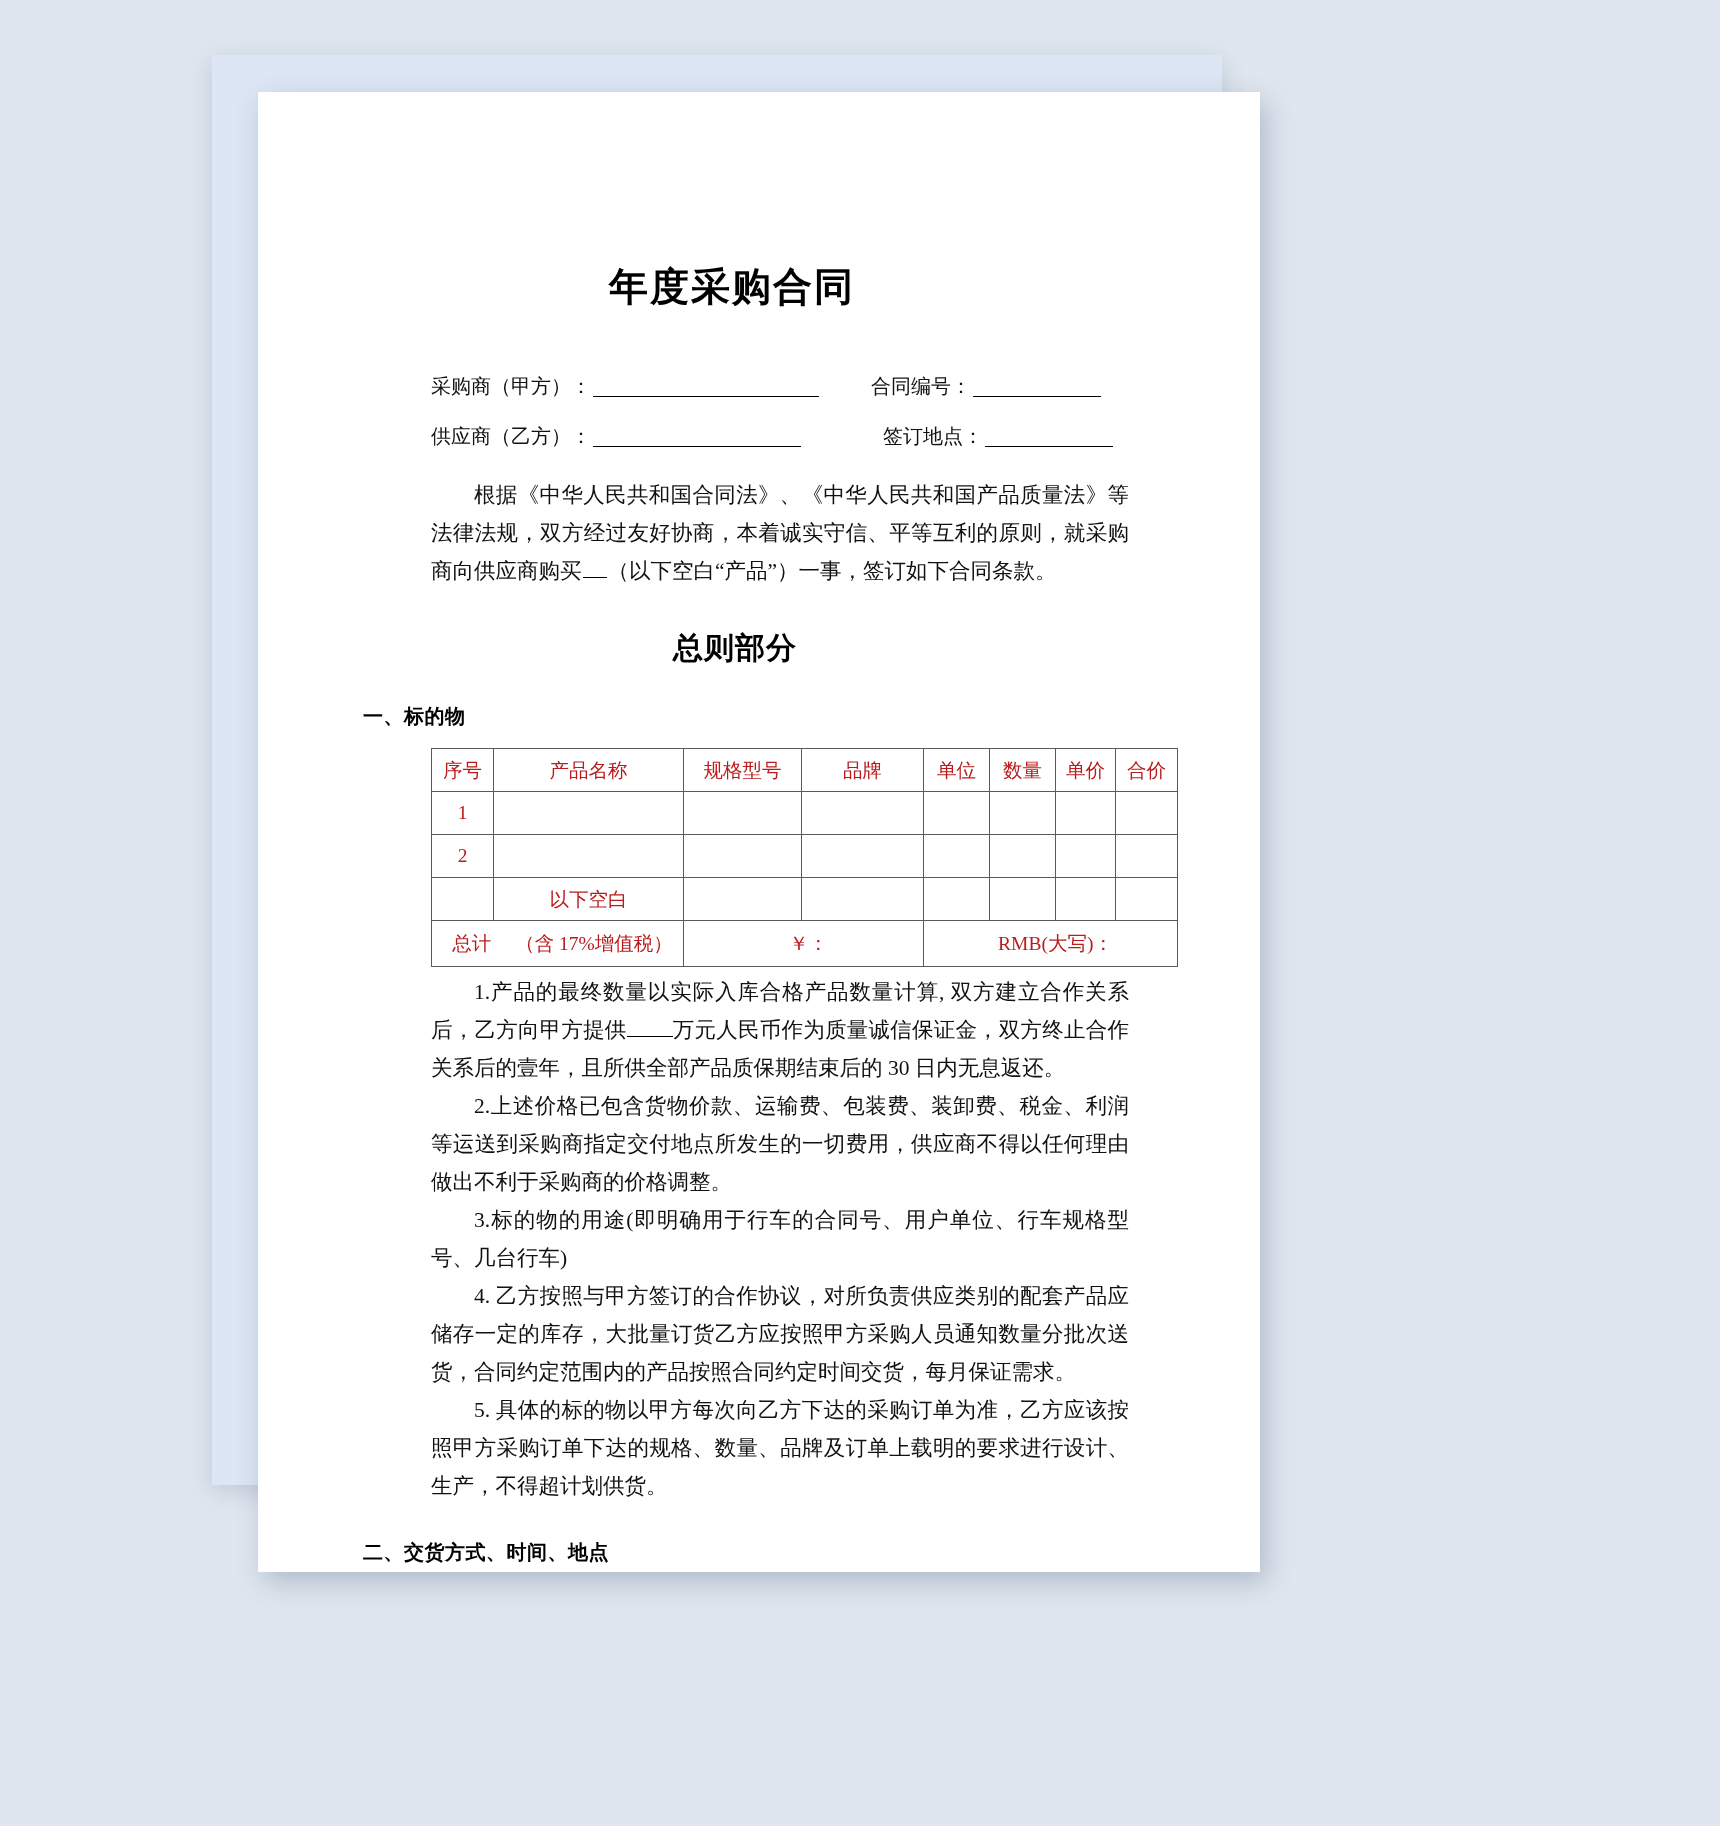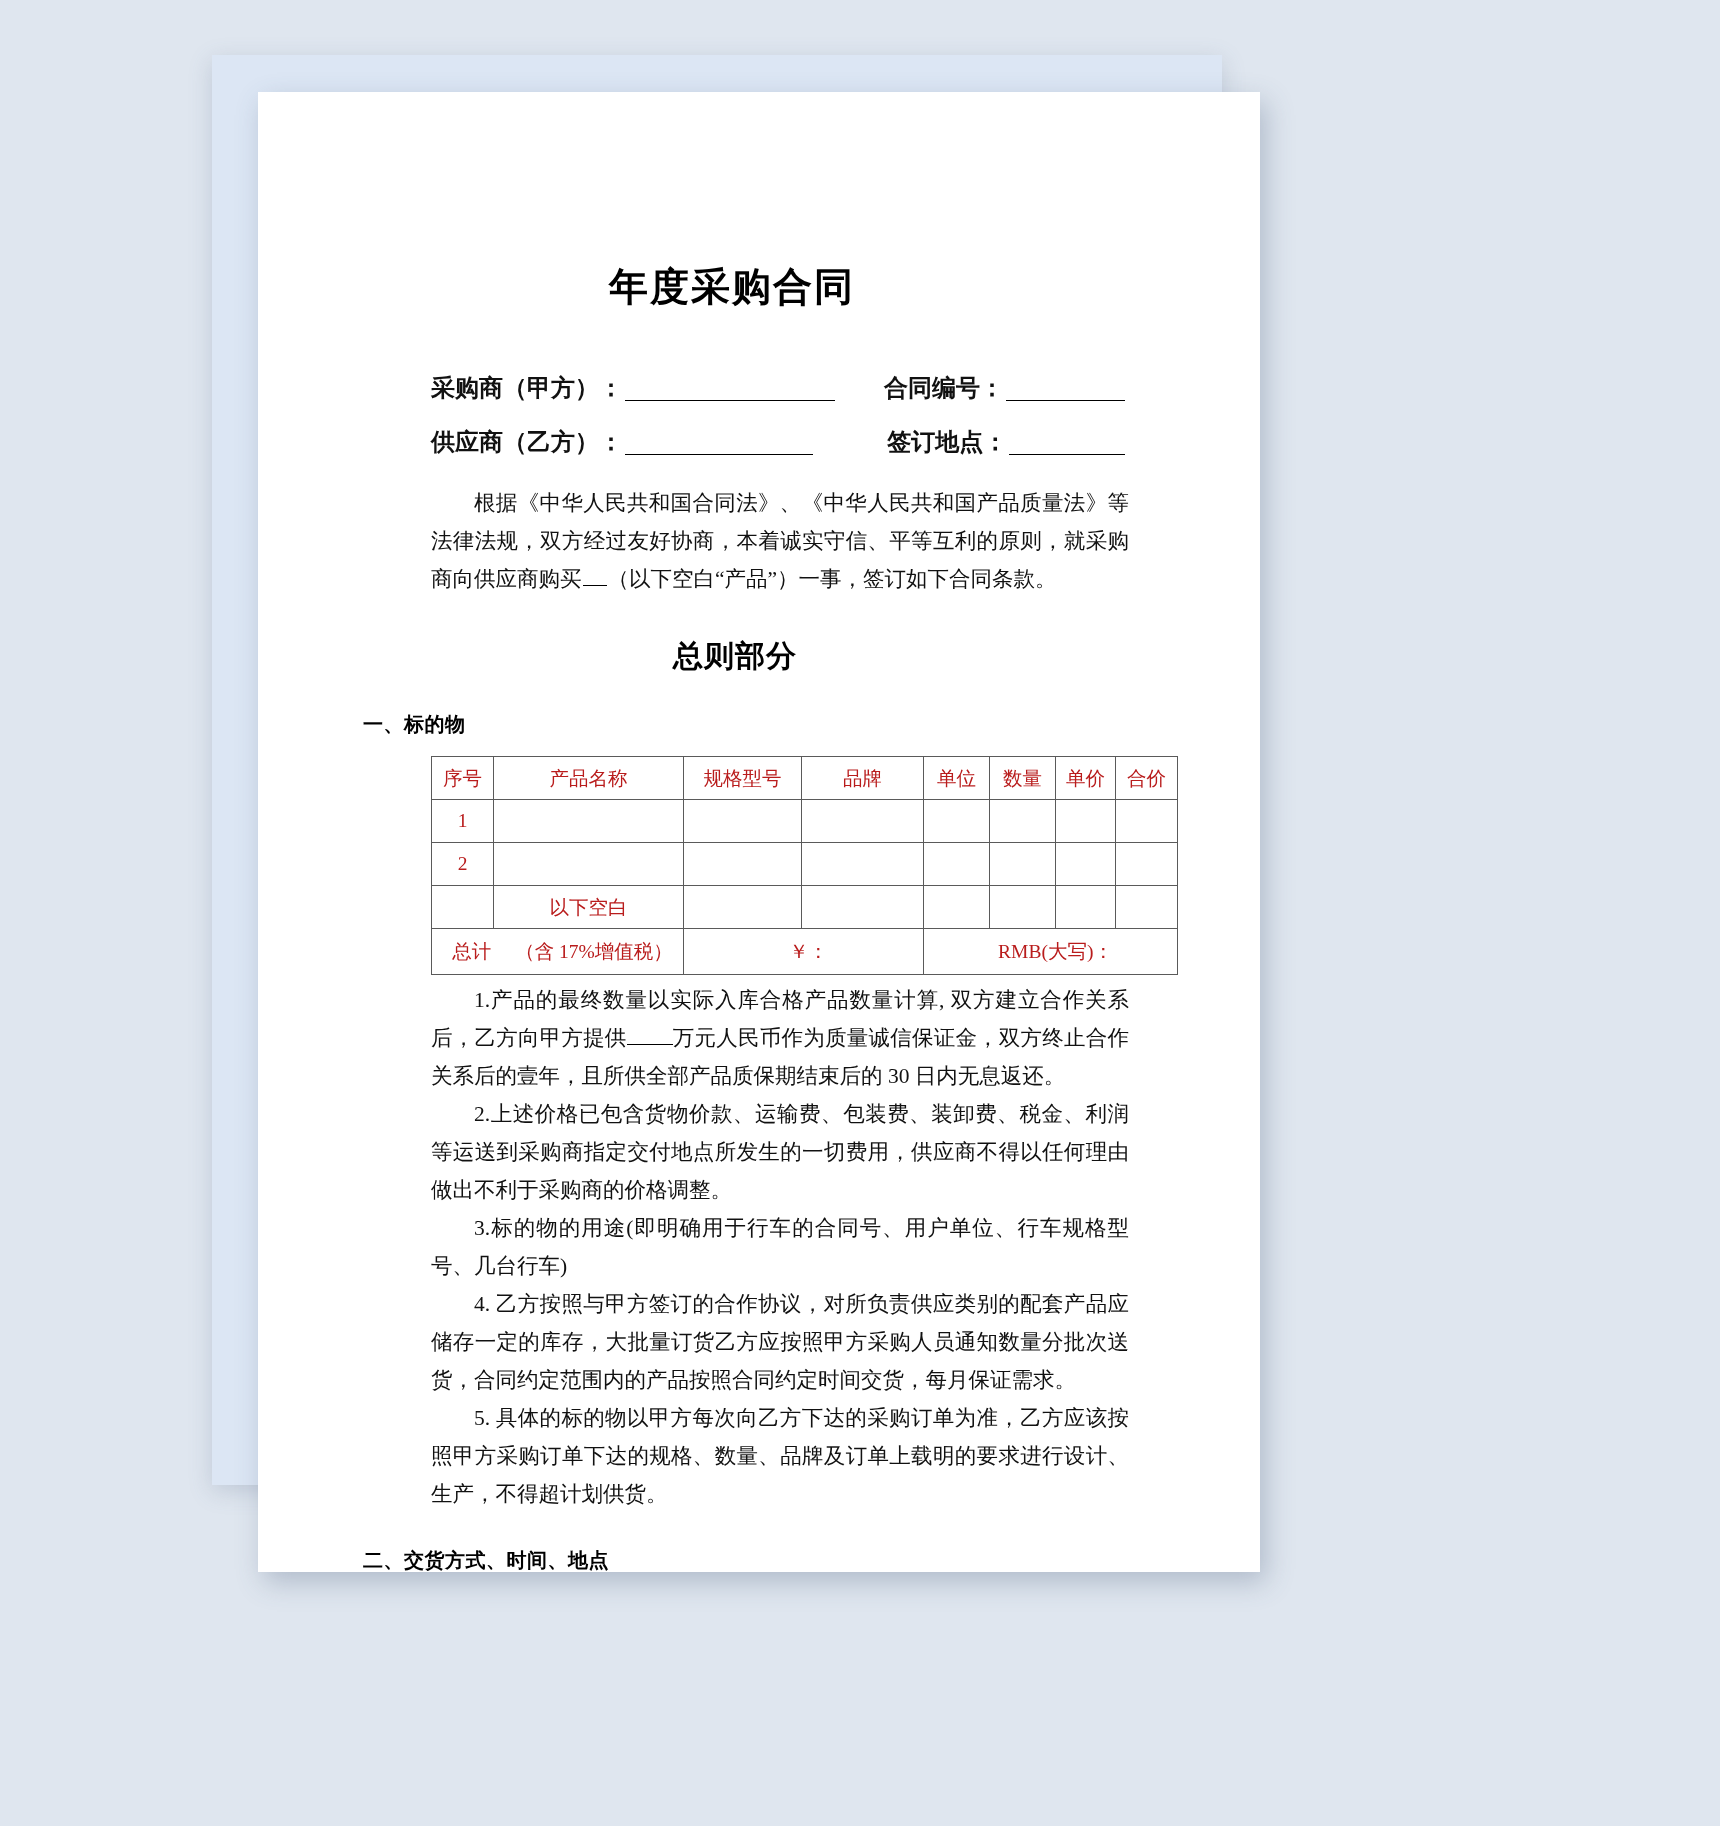--- a/index.html
+++ b/index.html
@@ -73,21 +73,21 @@
     font-size: 21px;
     color: #111;
     line-height: 1.05;
   }
   .form-row {
     display: flex;
     align-items: flex-end;
     margin-bottom: 29px;
     white-space: nowrap;
   }
-  .form-label { font-size: 24px; font-weight: bold; }
+  .form-label { font-size: 20px; }
   .blank-line {
     display: inline-block;
     border-bottom: 1.6px solid #000;
     height: 21px;
     margin: 0 2px;
     vertical-align: bottom;
   }
   .bl-long   { width: 226px; }
   .bl-long2  { width: 208px; }
   .bl-med    { width: 128px; }

